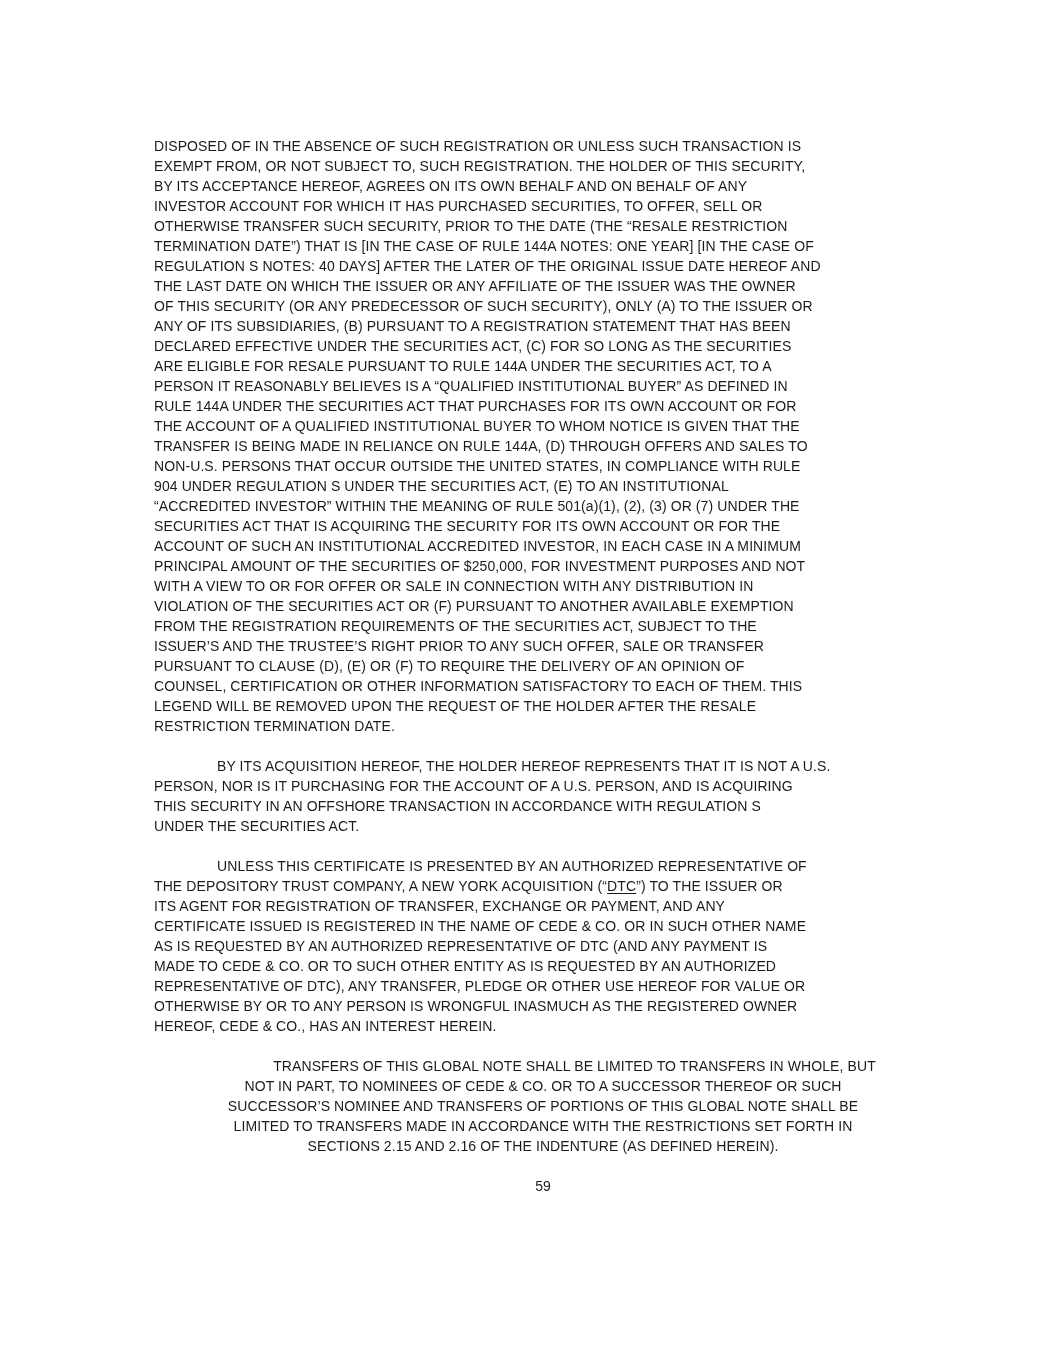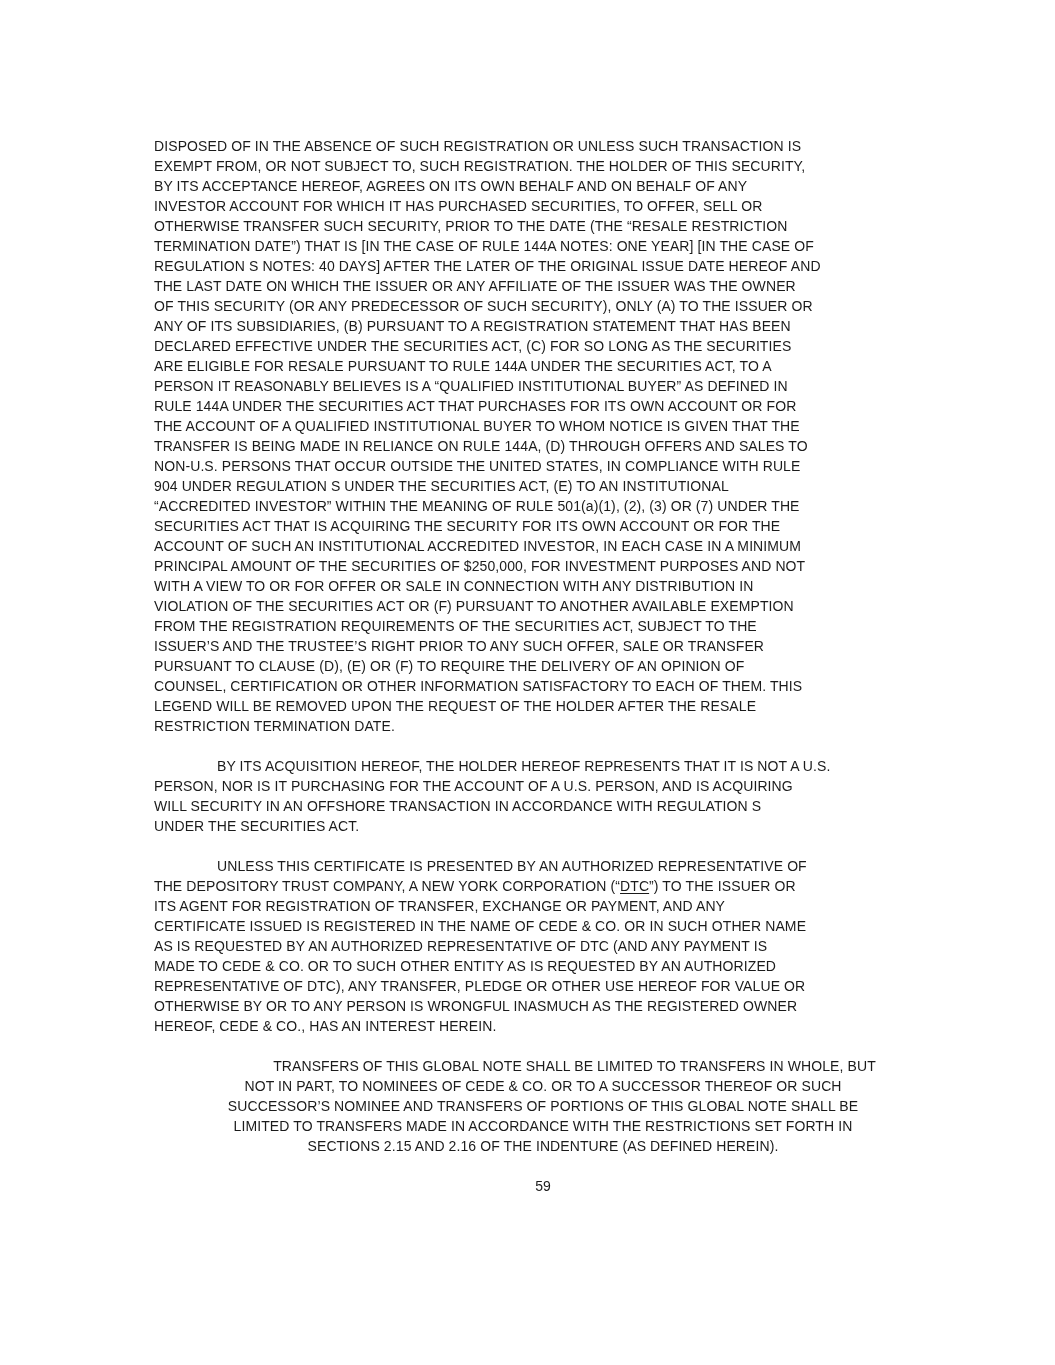--- a/index.html
+++ b/index.html
@@ -79,26 +79,26 @@
 FROM THE REGISTRATION REQUIREMENTS OF THE SECURITIES ACT, SUBJECT TO THE
 ISSUER’S AND THE TRUSTEE’S RIGHT PRIOR TO ANY SUCH OFFER, SALE OR TRANSFER
 PURSUANT TO CLAUSE (D), (E) OR (F) TO REQUIRE THE DELIVERY OF AN OPINION OF
 COUNSEL, CERTIFICATION OR OTHER INFORMATION SATISFACTORY TO EACH OF THEM. THIS
 LEGEND WILL BE REMOVED UPON THE REQUEST OF THE HOLDER AFTER THE RESALE
 RESTRICTION TERMINATION DATE.</p>
 
 
     <p class="doc indent" style="color: rgb(27, 27, 27);">BY ITS ACQUISITION HEREOF, THE HOLDER HEREOF REPRESENTS THAT IT IS NOT A U.S.
 PERSON, NOR IS IT PURCHASING FOR THE ACCOUNT OF A U.S. PERSON, AND IS ACQUIRING
-WILL SECURITY IN AN OFFSHORE TRANSACTION IN ACCORDANCE WITH REGULATION S
+THIS SECURITY IN AN OFFSHORE TRANSACTION IN ACCORDANCE WITH REGULATION S
 UNDER THE SECURITIES ACT.</p>
 
 
     <p class="doc indent" style="color: rgb(27, 27, 27);"><span>UNLESS THIS CERTIFICATE IS PRESENTED BY AN AUTHORIZED REPRESENTATIVE OF
-THE DEPOSITORY TRUST COMPANY, A NEW YORK CORPORATION (“</span><span class="u">DTC</span><span>”) TO THE ISSUER OR
+THE DEPOSITORY TRUST COMPANY, A NEW YORK ACQUISITION (“</span><span class="u">DTC</span><span>”) TO THE ISSUER OR
 ITS AGENT FOR REGISTRATION OF TRANSFER, EXCHANGE OR PAYMENT, AND ANY
 CERTIFICATE ISSUED IS REGISTERED IN THE NAME OF CEDE &amp; CO. OR IN SUCH OTHER NAME
 AS IS REQUESTED BY AN AUTHORIZED REPRESENTATIVE OF DTC (AND ANY PAYMENT IS
 MADE TO CEDE &amp; CO. OR TO SUCH OTHER ENTITY AS IS REQUESTED BY AN AUTHORIZED
 REPRESENTATIVE OF DTC), ANY TRANSFER, PLEDGE OR OTHER USE HEREOF FOR VALUE OR
 OTHERWISE BY OR TO ANY PERSON IS WRONGFUL INASMUCH AS THE REGISTERED OWNER
 HEREOF, CEDE &amp; CO., HAS AN INTEREST HEREIN.</span></p>
 
     <p class="doc indent" style="color: rgb(27, 27, 27); text-align: center;">TRANSFERS OF THIS GLOBAL NOTE SHALL BE LIMITED TO TRANSFERS IN WHOLE, BUT
 NOT IN PART, TO NOMINEES OF CEDE &amp; CO. OR TO A SUCCESSOR THEREOF OR SUCH

